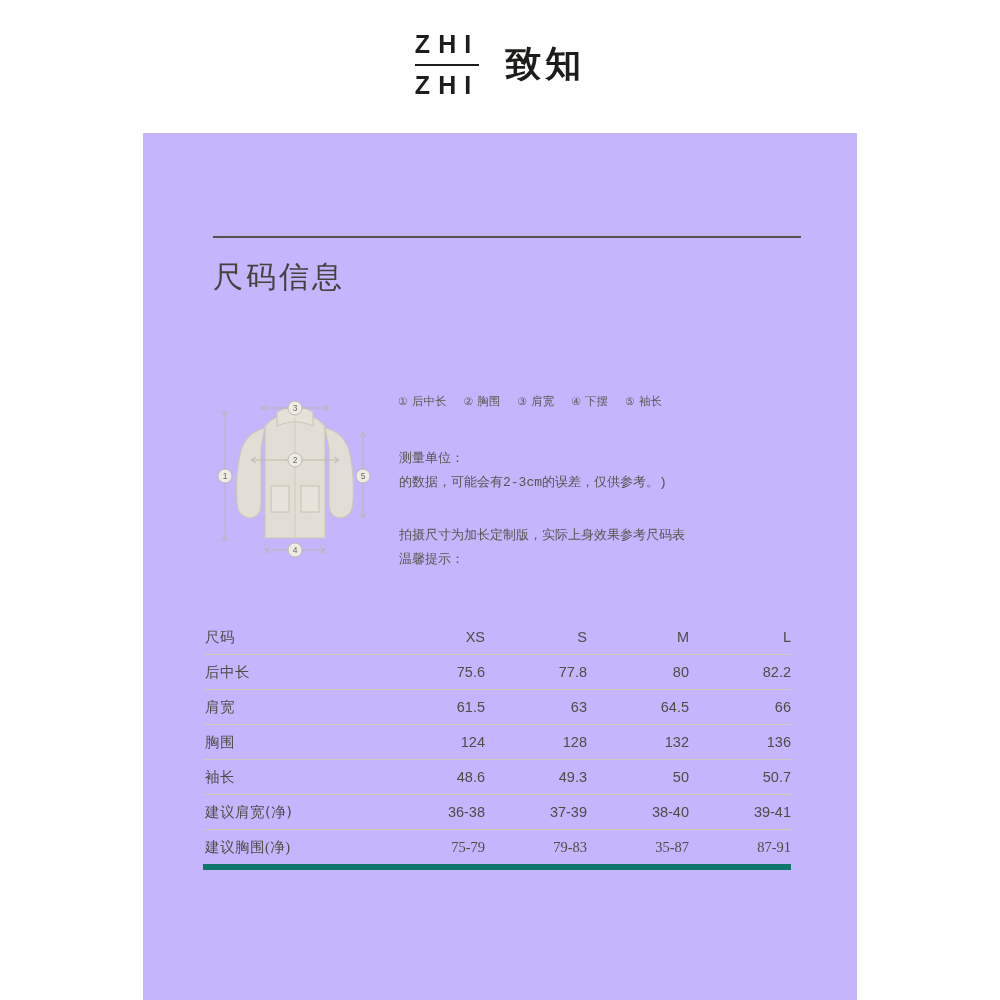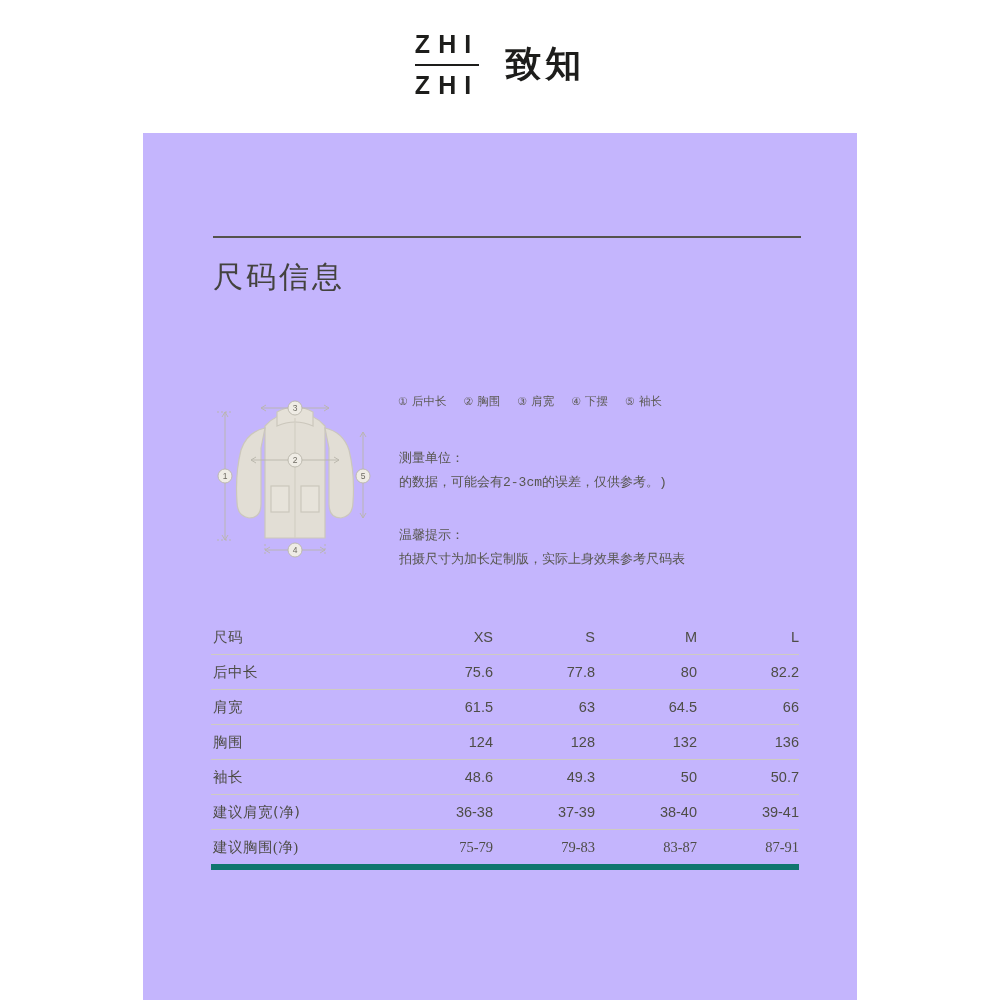--- a/index.html
+++ b/index.html
@@ -130,21 +130,21 @@
   .illus {
     position: absolute;
     left: 60px;
     top: 255px;
     width: 190px;
     height: 185px;
   }
   
   .table {
     position: absolute;
-    left: 68px;
+    left: 60px;
     top: 487px;
     width: 588px;
     border-collapse: collapse;
     font-size: 14.5px;
     color: #4e4d47;
   }
   .table th, .table td {
     border-bottom: 1px solid #cfcbc1;
     padding: 0;
     height: 34px;
@@ -219,22 +219,22 @@
         <span>袖长</span>
       </span>
     </div>
 
     <div class="note first">
       <div>测量单位：</div>
       <div>的数据，可能会有2-3cm的误差，仅供参考。)</div>
     </div>
 
     <div class="note second">
+      <div>拍摄尺寸为加长定制版，实际上身效果参考尺码表</div>
       <div>温馨提示：</div>
-      <div>拍摄尺寸为加长定制版，实际上身效果参考尺码表</div>
     </div>
 
     <div class="illus">
       <svg width="190" height="185" viewBox="0 0 190 185">
         <g fill="none" stroke="#cdc9be" stroke-width="1.2">
 
           <path d="M62 38 L62 150 L122 150 L122 38 Q112 26 92 24 Q72 26 62 38 Z" fill="#e2ded5" stroke="#cbc7bc"></path>
 
           <path d="M74 24 Q92 14 110 24 L110 38 Q92 30 74 38 Z" fill="#e5e1d8" stroke="#cbc7bc"></path>
 
@@ -327,20 +327,20 @@
           <td class="rowhead">建议肩宽(净)</td>
           <td>36-38</td>
           <td>37-39</td>
           <td>38-40</td>
           <td>39-41</td>
         </tr>
         <tr class="last">
           <td class="rowhead">建议胸围(净)</td>
           <td>75-79</td>
           <td>79-83</td>
-          <td>83-87</td>
+          <td>35-87</td>
           <td>87-91</td>
         </tr>
       </tbody>
     </table>
 
   </div>
 </div>
 
 </body></html>

